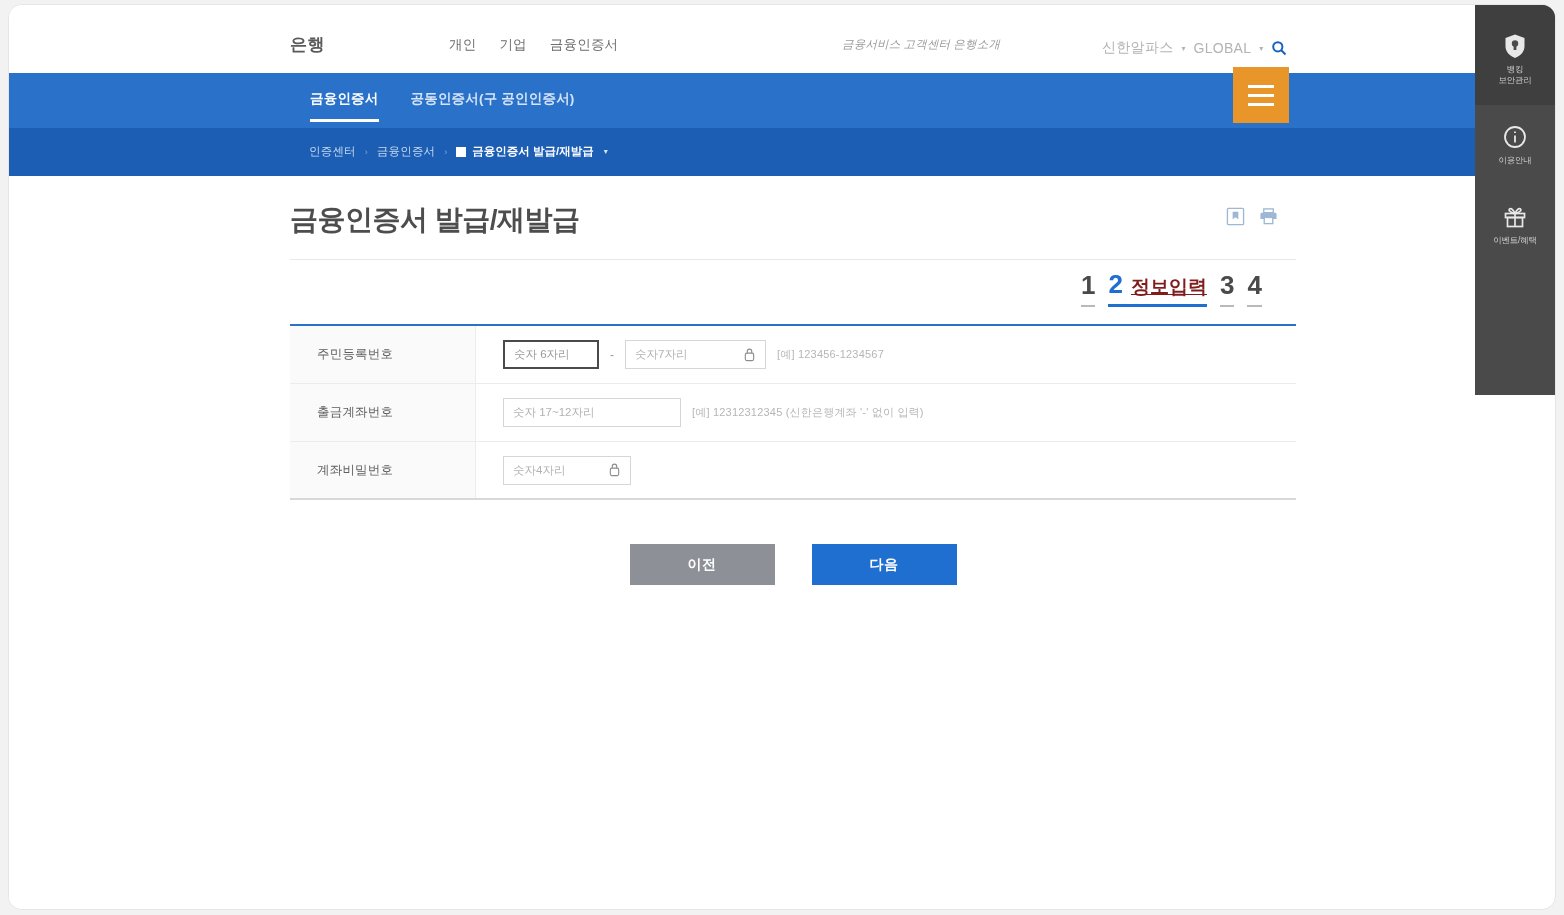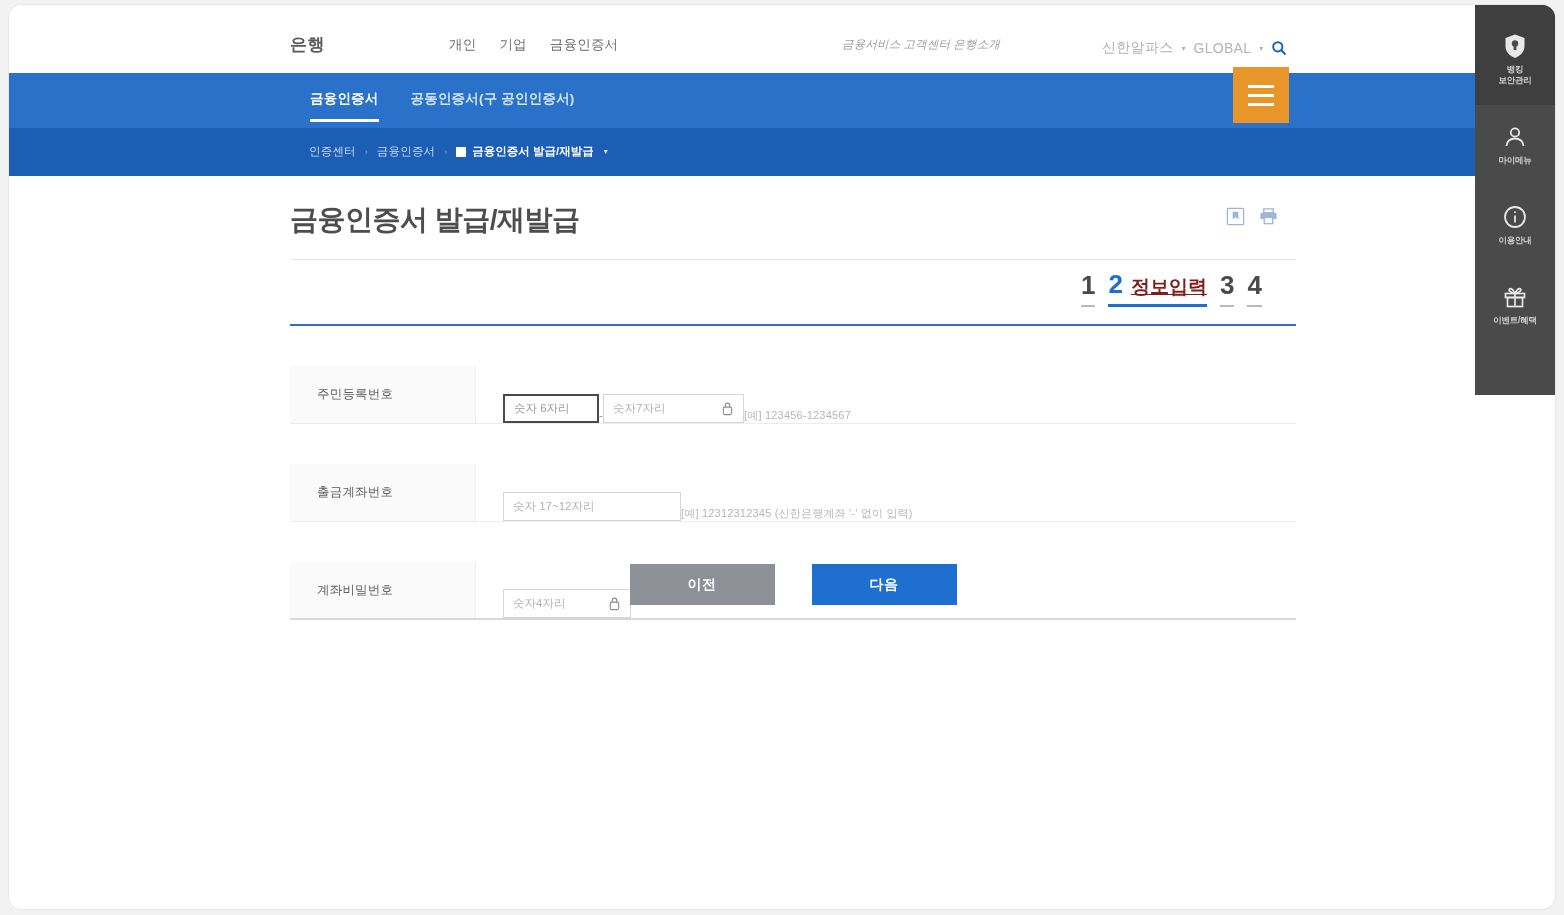--- a/index.html
+++ b/index.html
@@ -128,64 +128,63 @@
     display: flex; align-items: baseline; gap: 8px;
   }
   .step.active .step-label { font-size: 19px; color: #7f1d1d; font-weight: 700; text-decoration: underline; }
 
   
   .form-table {
     position: absolute; left: 281px; top: 148px;
     width: 1006px;
     border-top: 2px solid #2a72c9;
   }
-  .form-row { display: flex; align-items: stretch; border-bottom: 1px solid #ececec; min-height: 58px; margin-top: 40px; }
+  .form-row { display: flex; align-items: stretch; border-bottom: 1px solid #ececec; min-height: 58px; }
   .form-row:last-child { border-bottom: 2px solid #d8d8d8; }
   .form-label {
     width: 186px; display: flex; align-items: center;
     padding-left: 27px; font-size: 12.5px; color: #5e5e5e;
     background: #fafafa; border-right: 1px solid #ececec;
     letter-spacing: .2px;
   }
-  .form-field { flex: 1; display: flex; align-items: flex-end; padding-left: 27px; }
+  .form-field { flex: 1; display: flex; align-items: center; padding-left: 27px; gap: 11px; }
 
   .ti {
     height: 29px; border: 1px solid #d6d6d6; background: #fff;
     display: flex; align-items: center; padding: 0 9px;
     font-size: 11.5px; color: #b2b2b2; position: relative;
   }
   .ti.focused { border: 2px solid #4a4a4a; color: #9a9a9a; }
   .ti.w-rrn1 { width: 96px; }
   .ti.w-rrn2 { width: 141px; justify-content: space-between; }
   .ti.w-acct { width: 178px; }
   .ti.w-pw { width: 128px; justify-content: space-between; }
   .dash { font-size: 12px; color: #9a9a9a; }
   .keypad-icon { width: 13px; height: 14px; color: #8d8d8d; flex-shrink: 0; }
   .hint { font-size: 11px; color: #b6b6b6; letter-spacing: .2px; }
 
   
   .btn-row {
-    position: absolute; left: 281px; top: 388px;
+    position: absolute; left: 281px; top: 368px;
     width: 1006px; display: flex; justify-content: center; gap: 37px;
   }
   .btn {
     width: 145px; height: 41px;
     display: flex; align-items: center; justify-content: center;
     font-size: 14px; font-weight: 700; color: #ffffff;
     letter-spacing: .5px;
   }
   .btn-prev { background: #8d9097; }
   .btn-next { background: #1f6fd0; }
 
   
   .side-rail {
     position: absolute; right: 0; top: 0;
     width: 80px; height: 390px;
     background: #4a4a4a;
-    font-weight: bold;
   }
   .rail-item {
     height: 80px; display: flex; flex-direction: column;
     align-items: center; justify-content: center; gap: 5px;
     color: #e2e2e2;
   }
   .rail-item.first { background: #3f3f3f; height: 100px; padding-top: 8px; }
   .rail-icon { width: 26px; height: 26px; color: #e8e8e8; }
   .rail-label {
     font-size: 8.5px; color: #cfcfcf; text-align: center;
@@ -359,29 +358,20 @@
         <svg viewBox="0 0 26 26" width="26" height="26" fill="#e8e8e8">
           <path d="M13 1.5 3.5 5v8c0 6 4 9.8 9.5 12 5.5-2.2 9.5-6 9.5-12V5z"></path>
           <circle cx="13" cy="10.5" r="3.2" fill="#4a4a4a"></circle>
           <rect x="11.6" y="12" width="2.8" height="5" fill="#4a4a4a"></rect>
         </svg>
       </span>
       <span class="rail-label">뱅킹
 보안관리</span>
     </div>
 
-    <div class="rail-item">
-      <span class="rail-icon">
-        <svg viewBox="0 0 26 26" width="26" height="26" fill="none" stroke="#e8e8e8" stroke-width="1.8">
-          <circle cx="13" cy="8.5" r="4.2"></circle>
-          <path d="M4.5 22c0-4.7 3.8-7.5 8.5-7.5s8.5 2.8 8.5 7.5"></path>
-        </svg>
-      </span>
-      <span class="rail-label">마이메뉴</span>
-    </div>
 
     <div class="rail-item">
       <span class="rail-icon">
         <svg viewBox="0 0 26 26" width="26" height="26" fill="none" stroke="#e8e8e8" stroke-width="1.8">
           <circle cx="13" cy="13" r="10"></circle>
           <line x1="13" y1="7.5" x2="13" y2="9"></line>
           <line x1="13" y1="11.5" x2="13" y2="18.5"></line>
         </svg>
       </span>
       <span class="rail-label">이용안내</span>

